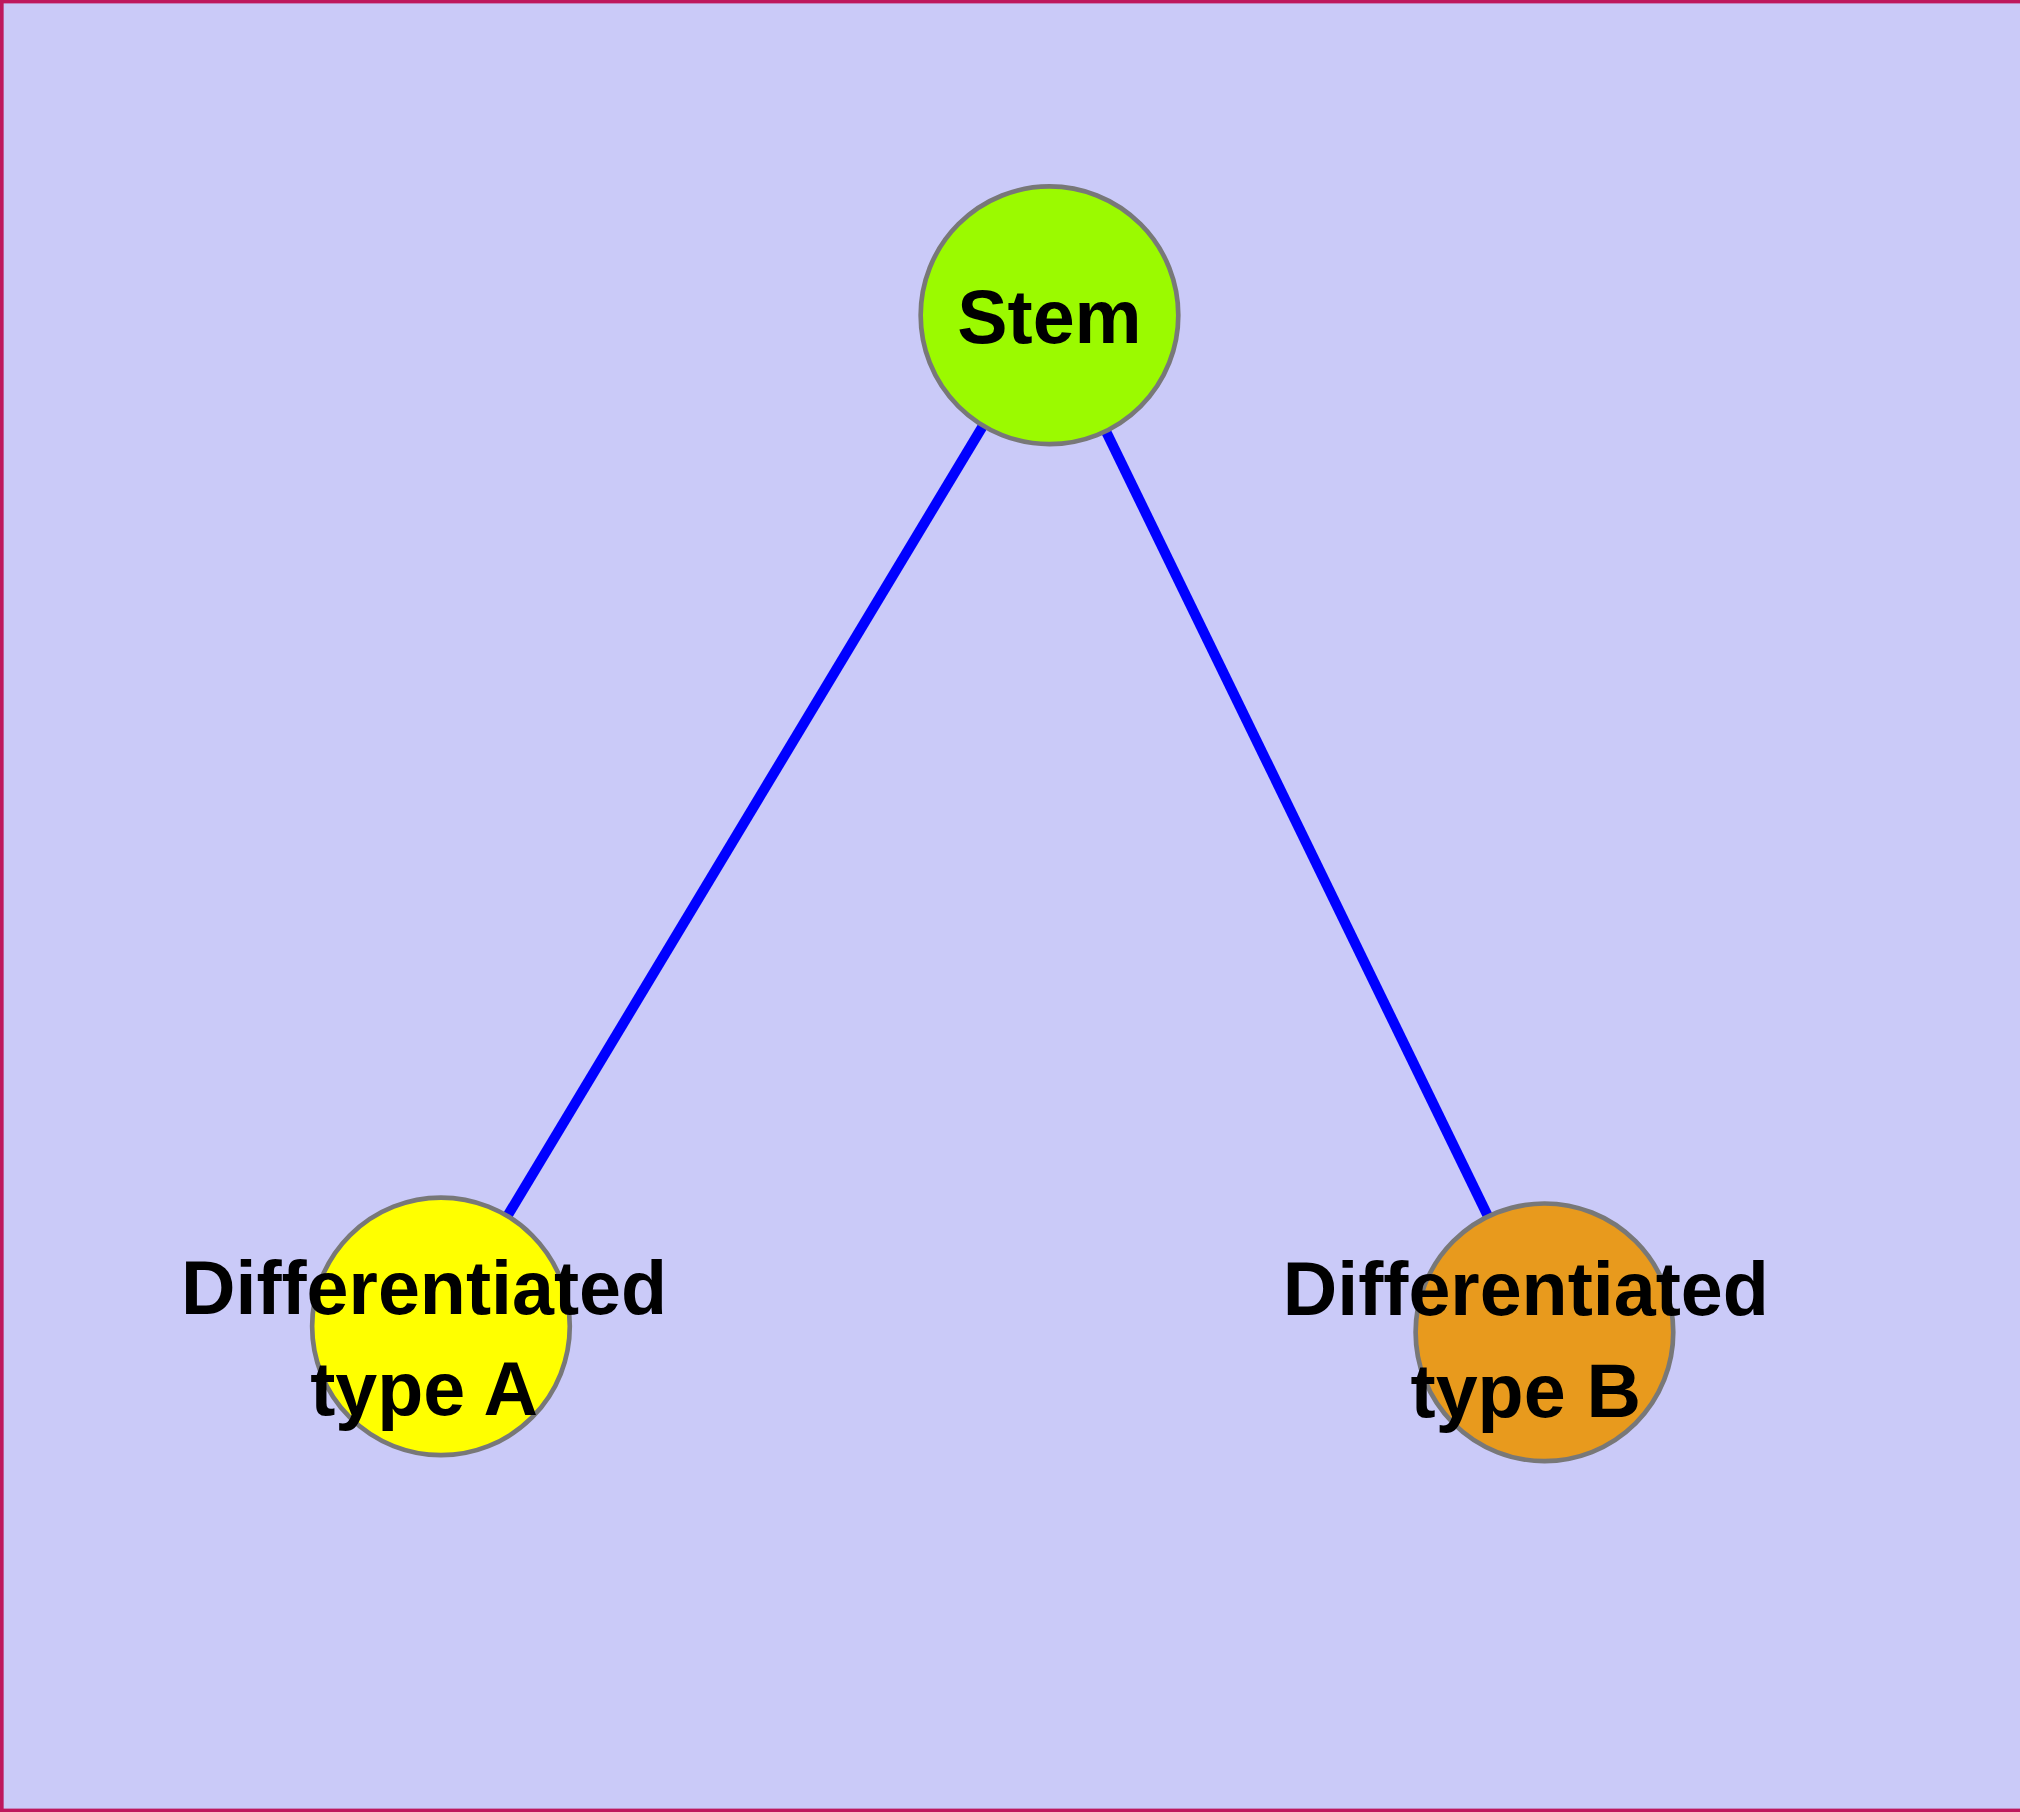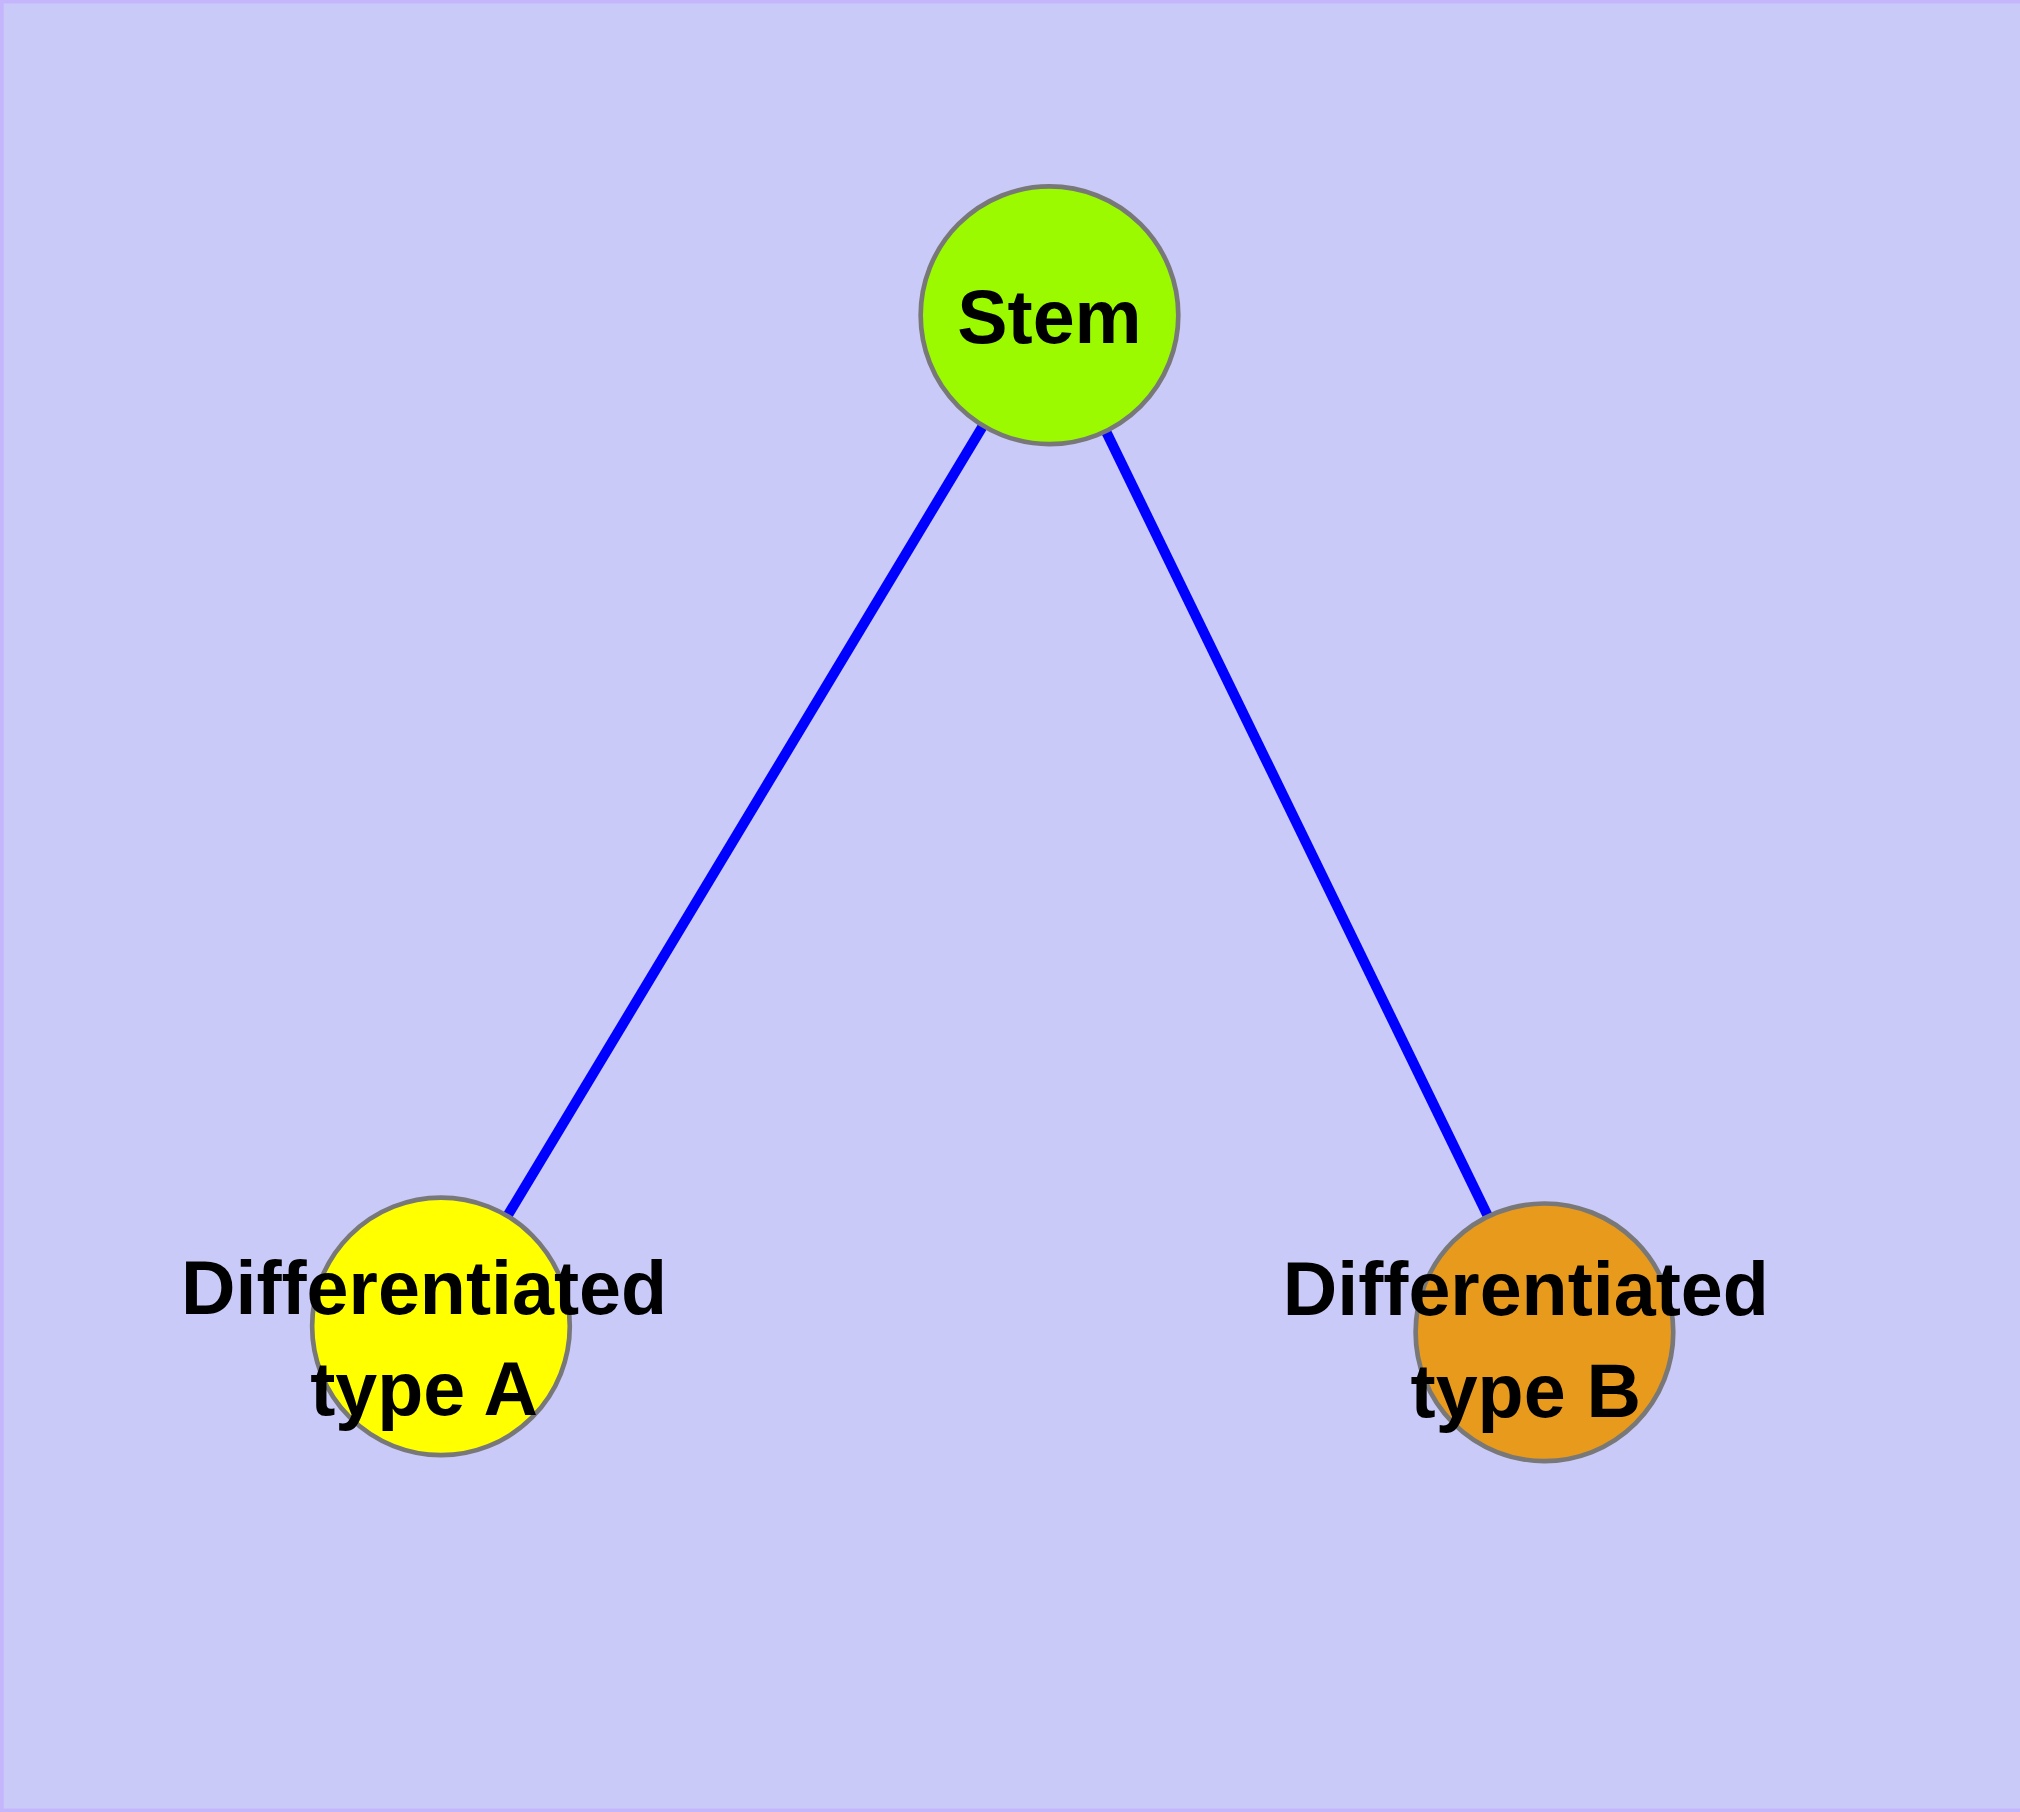--- a/index.html
+++ b/index.html
@@ -4,21 +4,21 @@
 <style>
   html, body {
     margin: 0;
     padding: 0;
     background: #ffffff;
   }
   .page {
     position: relative;
     width: 2021px;
     height: 1812px;
-    background: #c4b5fd;
+    background: #be185d;
     overflow: hidden;
   }
   svg.graph {
     display: block;
     width: 2021px;
     height: 1812px;
   }
   .node-label {
     font-family: "Liberation Sans", sans-serif;
     font-weight: bold;

